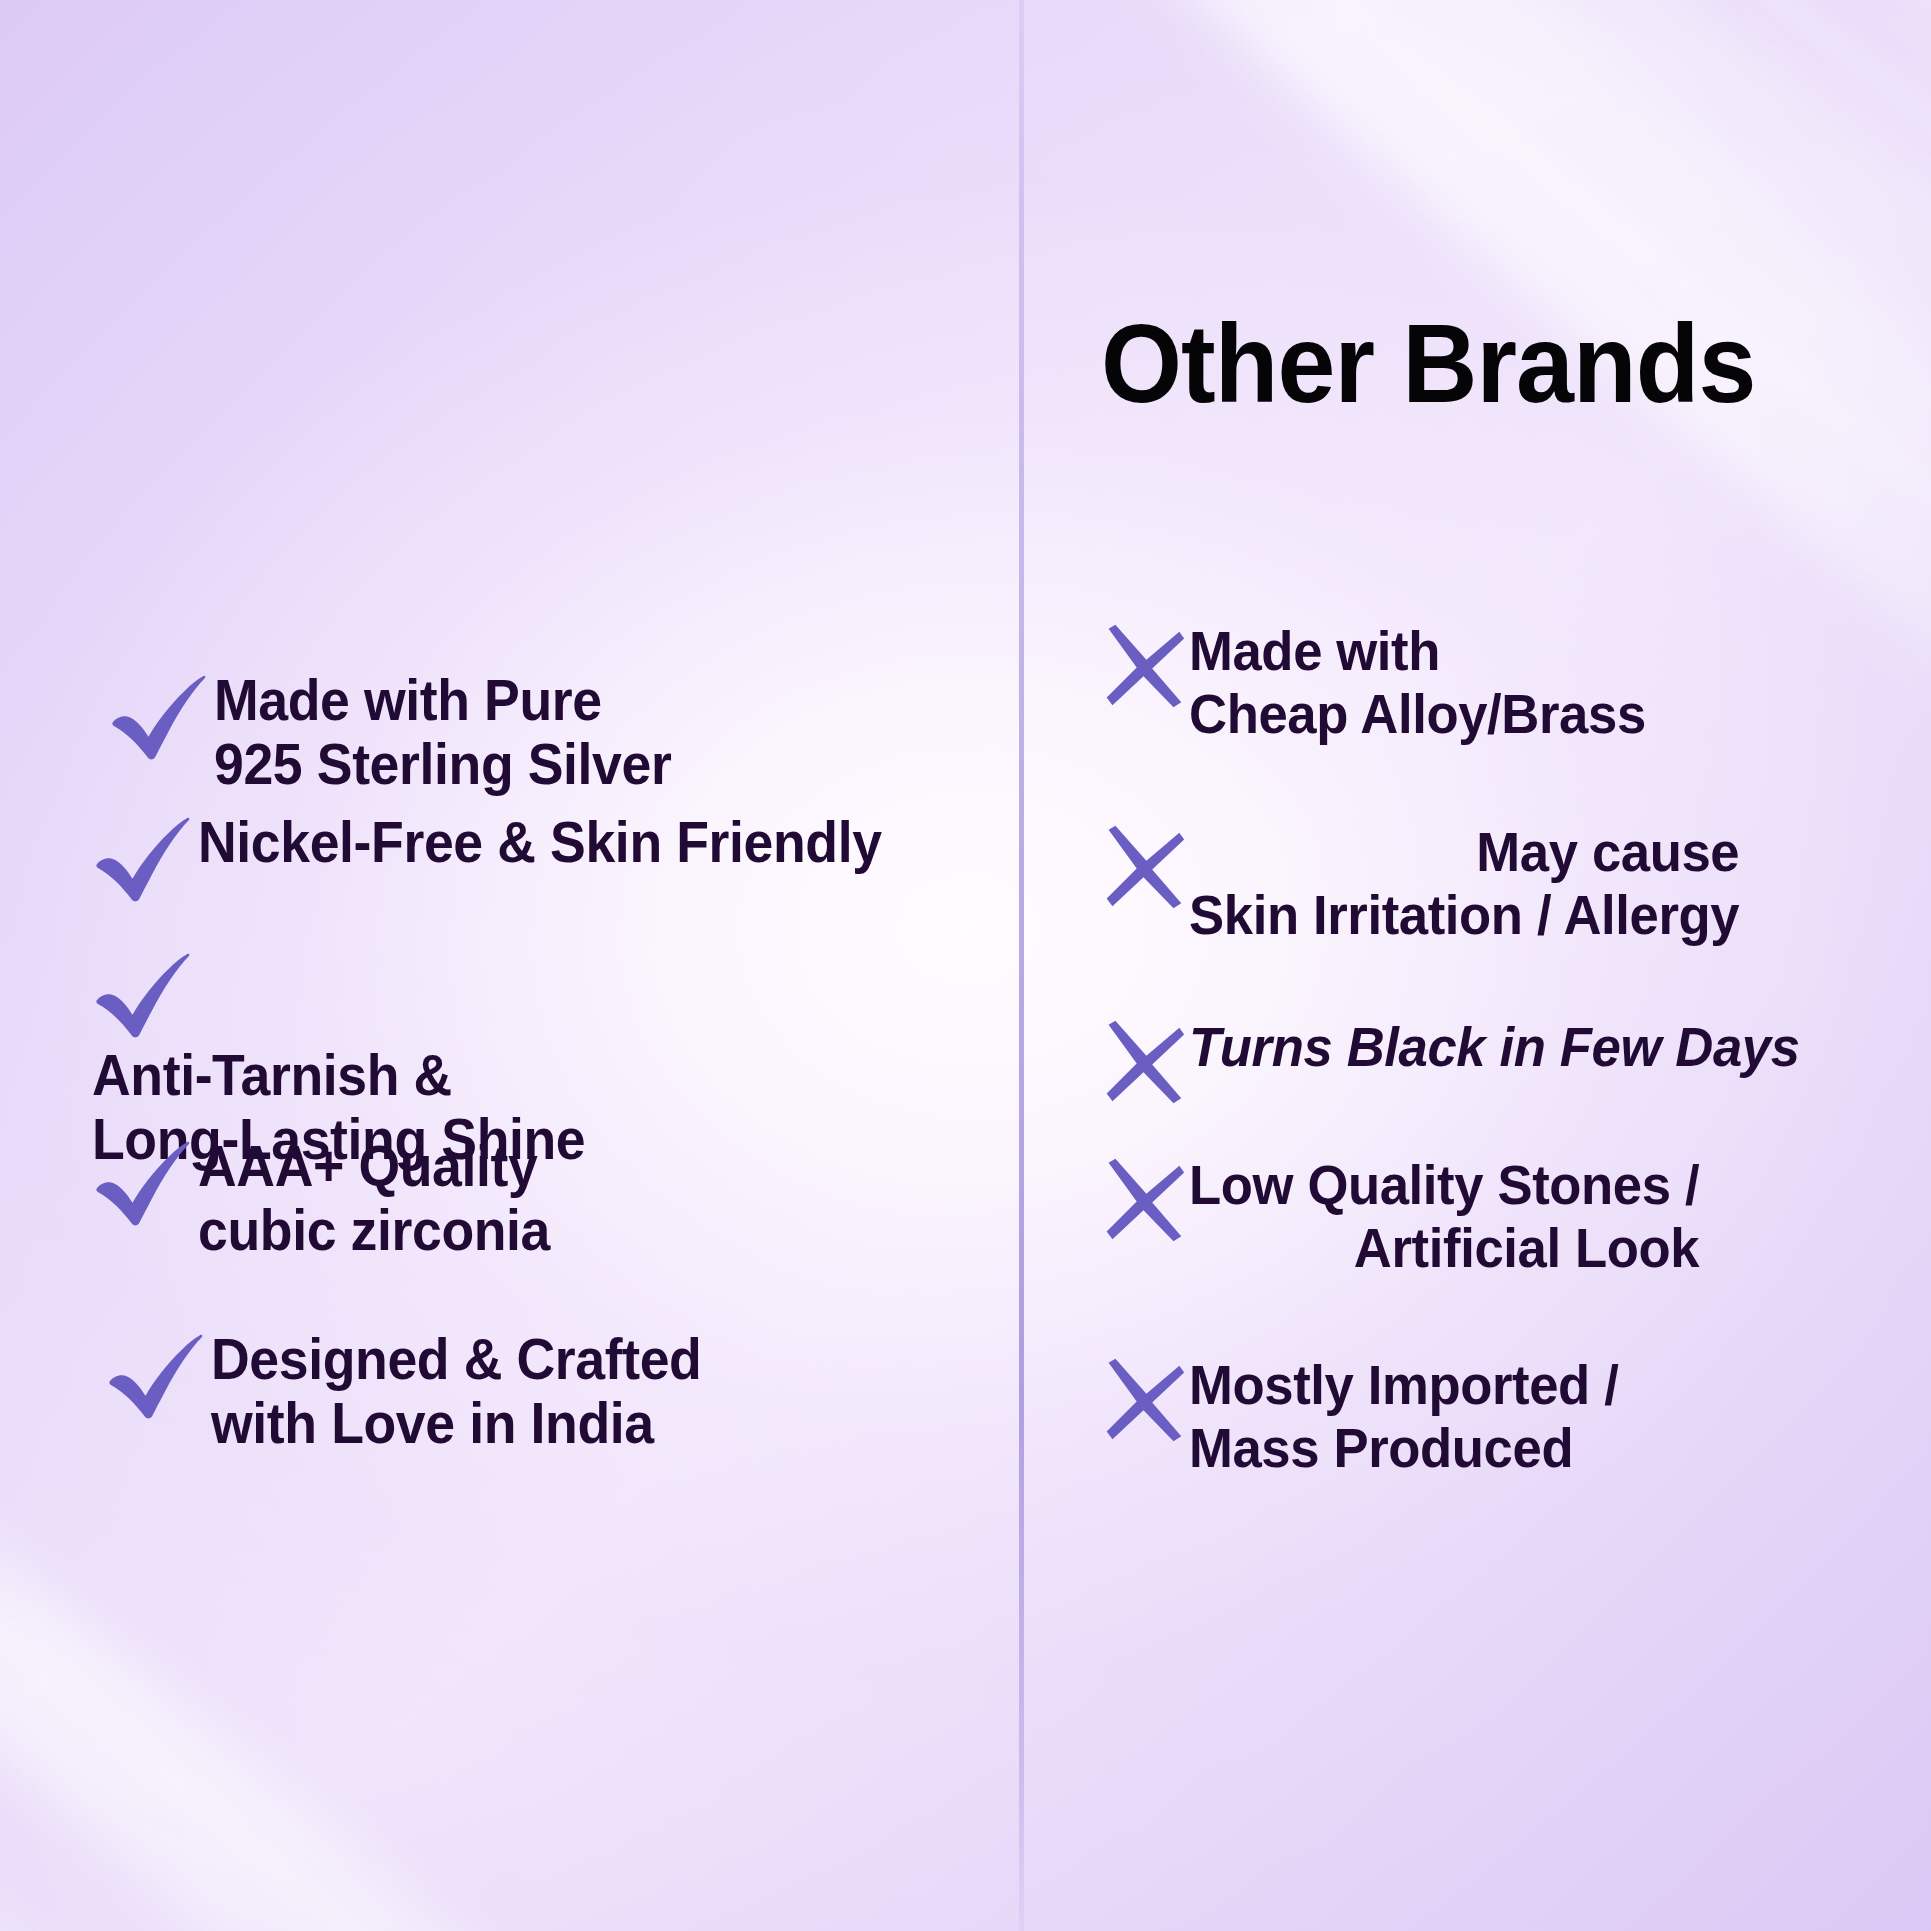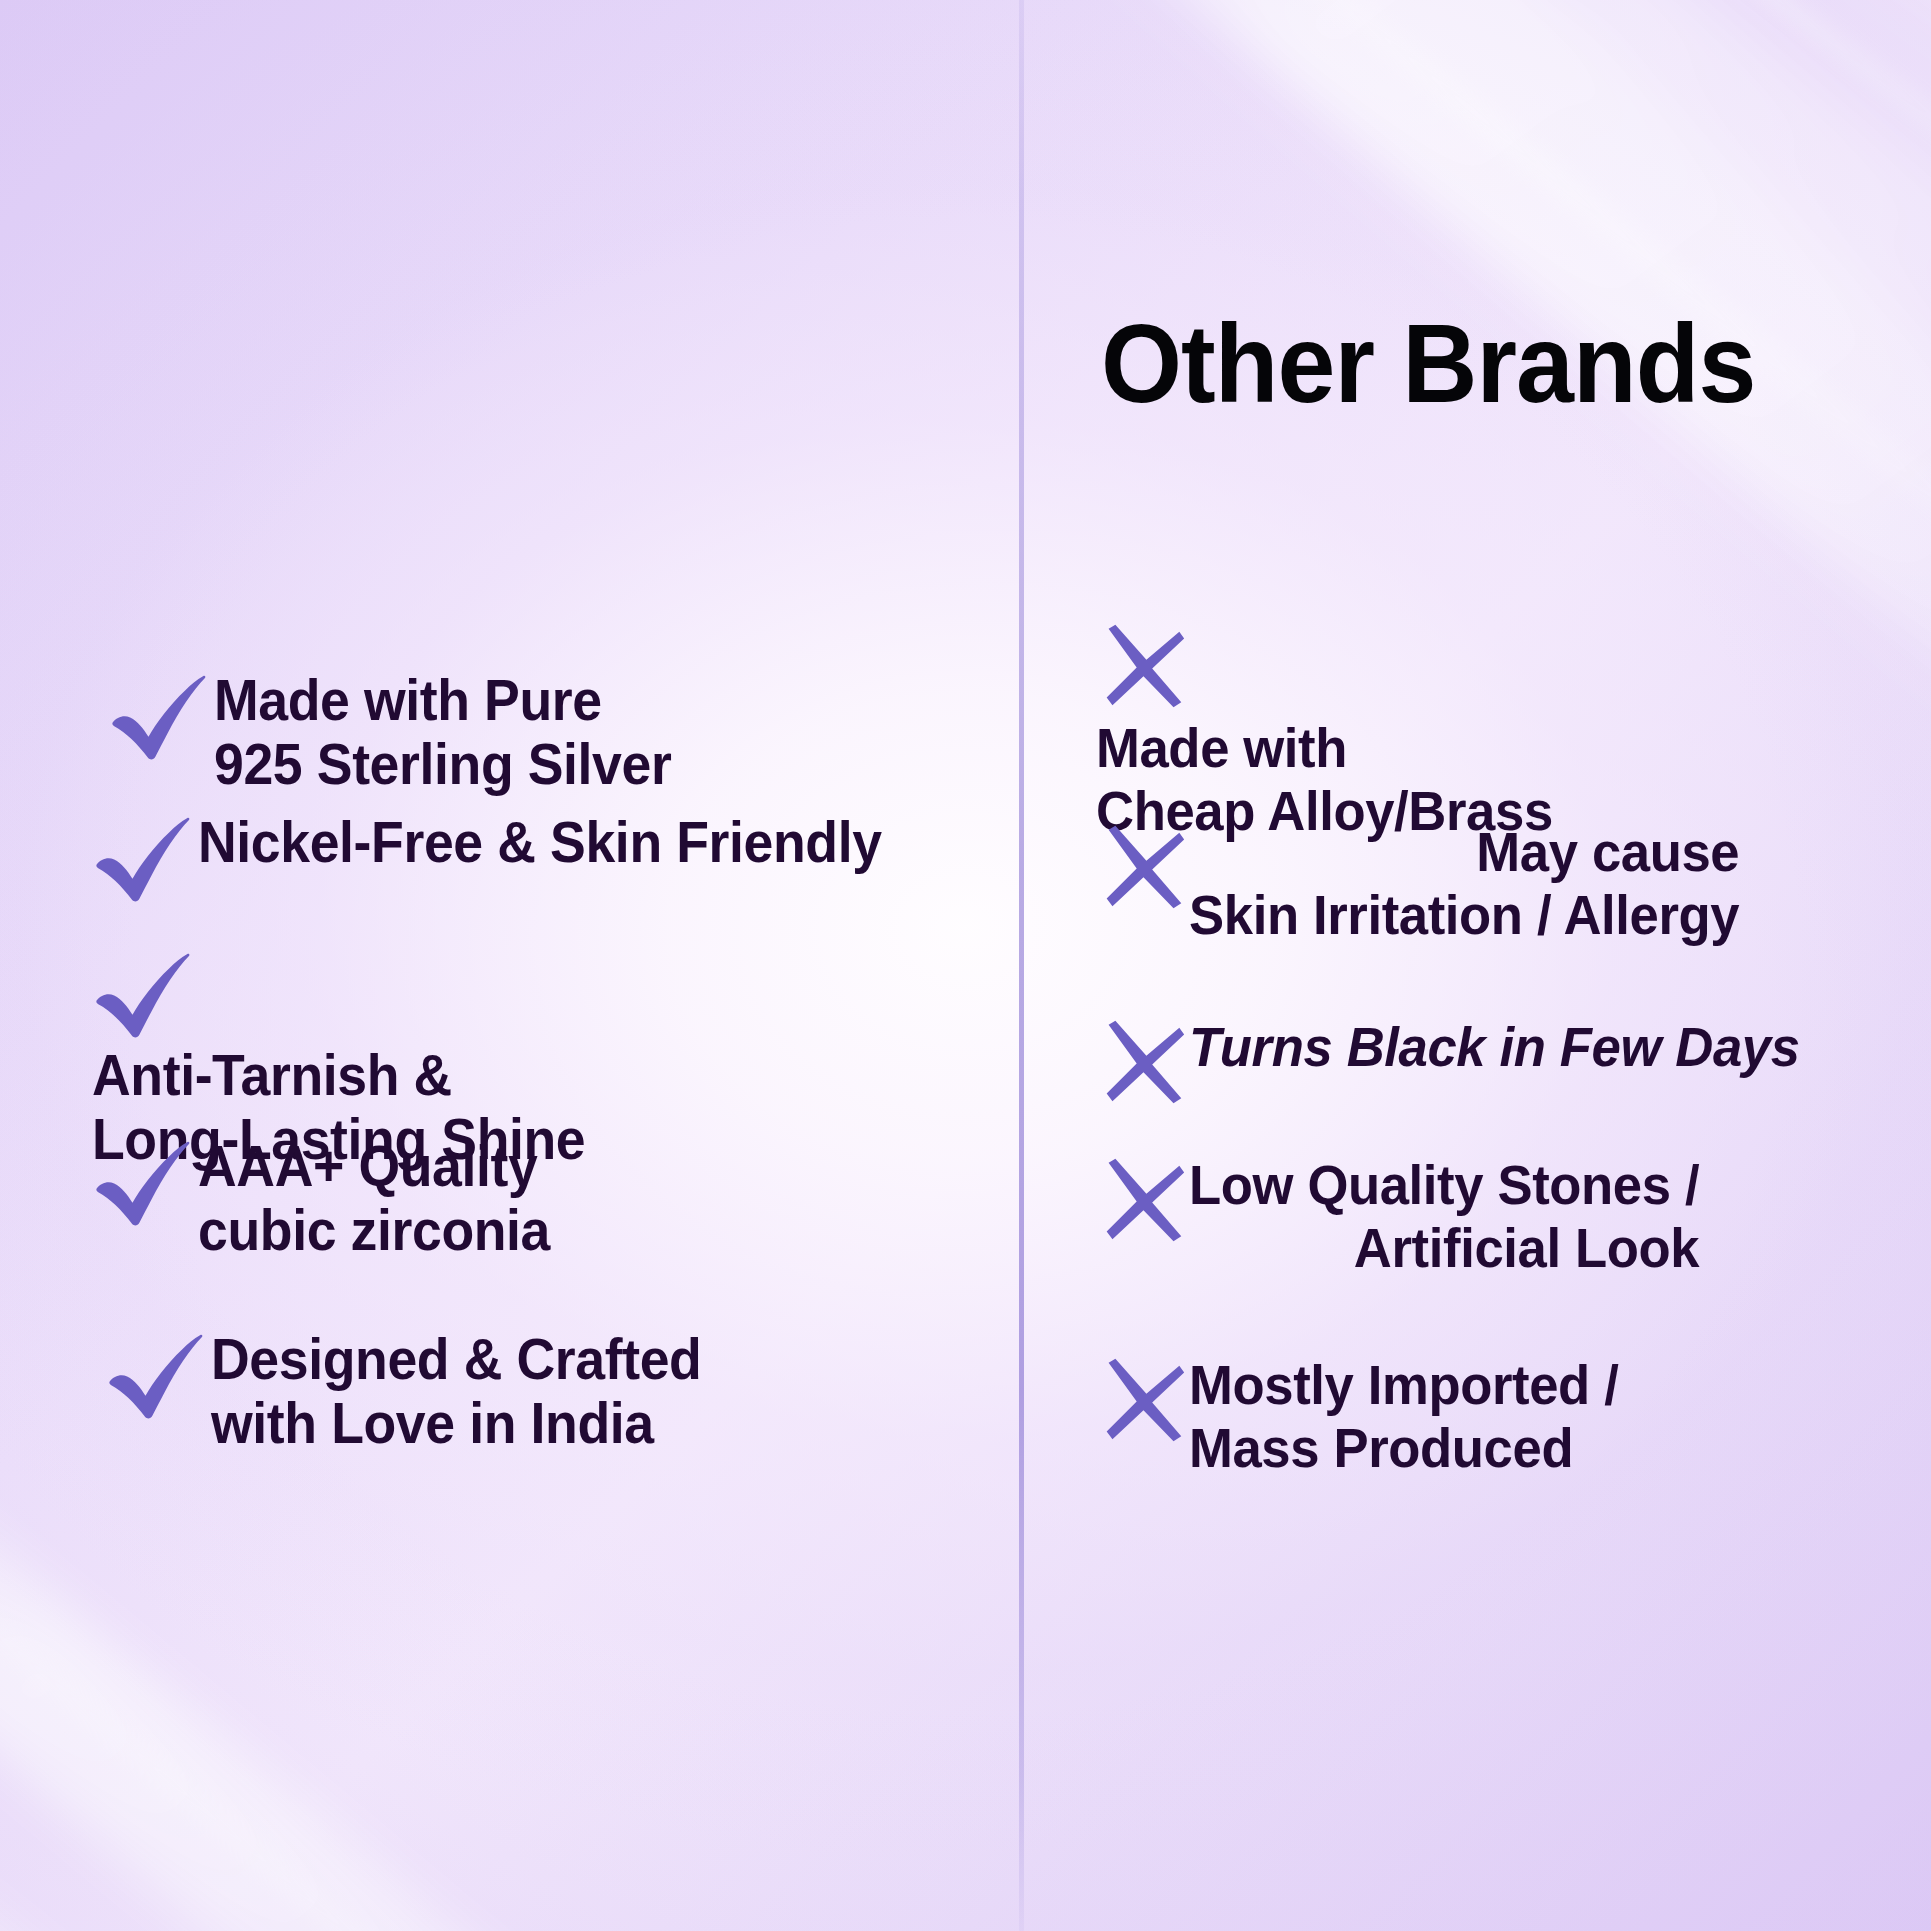--- a/index.html
+++ b/index.html
@@ -279,21 +279,21 @@
       <div class="item-text">Designed &amp; Crafted
 with Love in India</div>
     </div>
 
   </div>
 
   <div class="other-heading">Other Brands</div>
 
   <div class="col col-right">
 
-    <div class="item" style="top:-7.7px; left:0px;flex-direction:column;">
+    <div class="item" style="top:-7.7px; left:0px;">
       <div class="mark" style="width:93px;">
         <svg width="93" height="93" viewBox="0 0 96 96">
           <path d="M13,9 L20,5 L52,41 L86,12 L91,19 L58,50 L88,85 L80,90 L49,58 L17,88 L11,80 L42,49 Z" fill="#6B5EC3"></path>
         </svg>
       </div>
       <div class="item-text">Made with
 Cheap Alloy/Brass</div>
     </div>
 
     <div class="item" style="top:193px; left:0px;text-align:right;">

